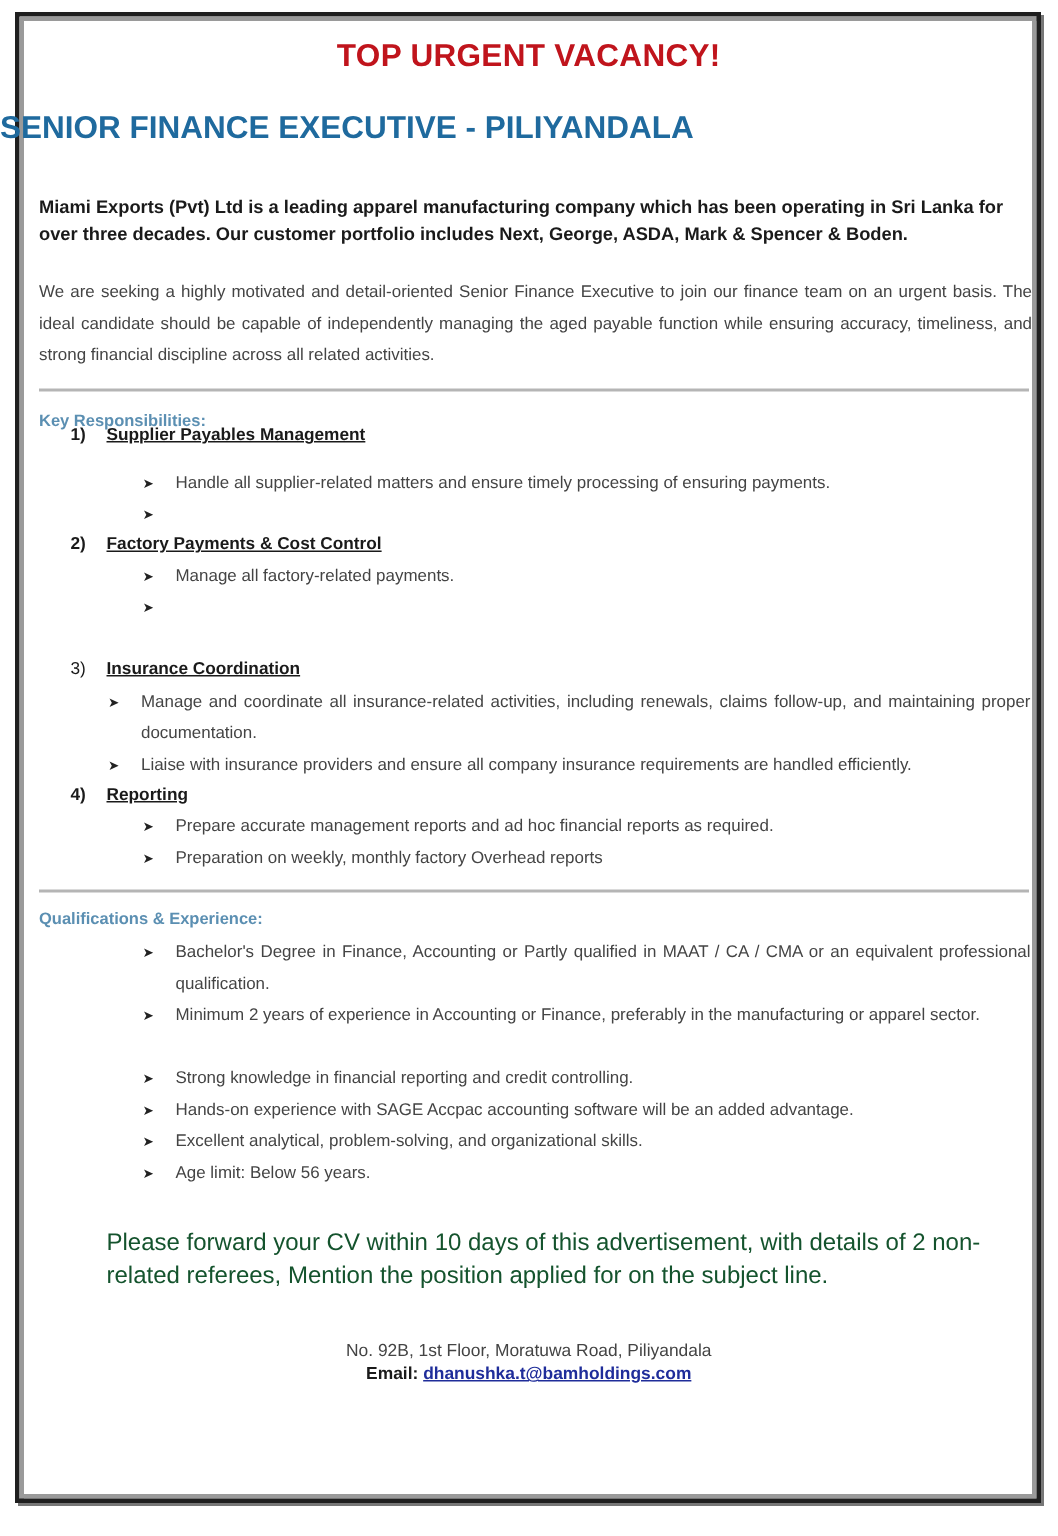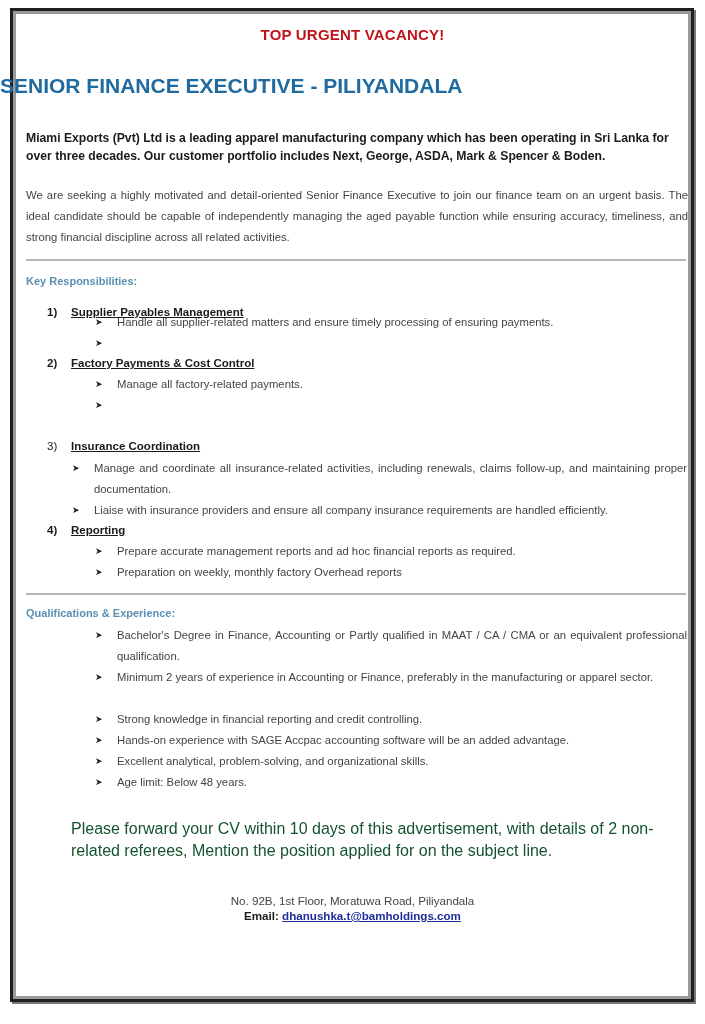--- a/index.html
+++ b/index.html
@@ -6,21 +6,21 @@
     body { width: 705px; height: 1024px; position: relative; overflow: hidden; font-family: "Liberation Sans", "DejaVu Sans", sans-serif; color: #333; }
     .frame {
       position: absolute; left: 10px; top: 8px; width: 684px; height: 994px;
       border: 3px solid #1f1f1f;
       box-shadow: inset 3px 3px 0 #9a9a9a, inset -3px -3px 0 #9a9a9a, 2px 2px 0 #777;
       background: #fff;
       box-sizing: border-box;
     }
     .title-red {
       position: absolute; top: 26px; left: 0; width: 705px; text-align: center;
-      color: #c0141c; font-weight: bold; font-size: 15px; letter-spacing: 0.2px;
+      color: #c0141c; font-weight: bold; font-size: 21px; letter-spacing: 0.2px;
     }
     .title-blue {
       position: absolute; top: 74px; left: 0; width: 614px; text-align: left;
       color: #1f6a9e; font-weight: bold; font-size: 21px;
     }
     .intro {
       position: absolute; left: 26px; top: 129px; width: 662px;
       font-size: 12.2px; font-weight: bold; color: #1a1a1a; line-height: 18px;
     }
     .para {
@@ -50,21 +50,21 @@
 <div class="title-red">TOP URGENT VACANCY!</div>
 <div class="title-blue">SENIOR FINANCE EXECUTIVE - PILIYANDALA</div>
 
 <div class="intro">Miami Exports (Pvt) Ltd is a leading apparel manufacturing company which has been operating in Sri Lanka for over three decades. Our customer portfolio includes Next, George, ASDA, Mark &amp; Spencer &amp; Boden.</div>
 <div class="para">We are seeking a highly motivated and detail-oriented Senior Finance Executive to join our finance team on an urgent basis. The ideal candidate should be capable of independently managing the aged payable function while ensuring accuracy, timeliness, and strong financial discipline across all related activities.</div>
 
 <div class="rule" style="top:259px;"></div>
 
 <div class="sect-title" style="top:275px;">Key Responsibilities:</div>
 
-<div class="sub" style="left:47px; top:306px;">
+<div class="sub" style="left:47px; top:284px;">
   <span class="num">1)</span><span class="lbl">Supplier Payables Management</span>
 </div>
 <div class="bul" style="left:117px; top:312px; width:570px;">
   <span class="arrow">➤</span>
   <span>Handle all supplier-related matters and ensure timely processing of ensuring payments.</span>
 </div>
 <div class="bul" style="left:117px; top:333px; width:570px;">
   <span class="arrow">➤</span>
 </div>
 
@@ -122,21 +122,21 @@
 <div class="bul" style="left:117px; top:730px; width:570px;">
   <span class="arrow">➤</span>
   <span>Hands-on experience with SAGE Accpac accounting software will be an added advantage.</span>
 </div>
 <div class="bul" style="left:117px; top:751px; width:570px;">
   <span class="arrow">➤</span>
   <span>Excellent analytical, problem-solving, and organizational skills.</span>
 </div>
 <div class="bul" style="left:117px; top:772px; width:570px;">
   <span class="arrow">➤</span>
-  <span>Age limit: Below 48 years.</span>
+  <span>Age limit: Below 56 years.</span>
 </div>
 
 <div class="closing">Please forward your CV within 10 days of this advertisement, with details of 2 non-related referees, Mention the position applied for on the subject line.</div>
 
 <div class="contact">
   <div class="addr">No. 92B, 1st Floor, Moratuwa Road, Piliyandala</div>
   <div class="em">
     <span>Email:</span>
     <a title="dhanushka.t@bamholdings.com">dhanushka.t@bamholdings.com</a>
   </div>

